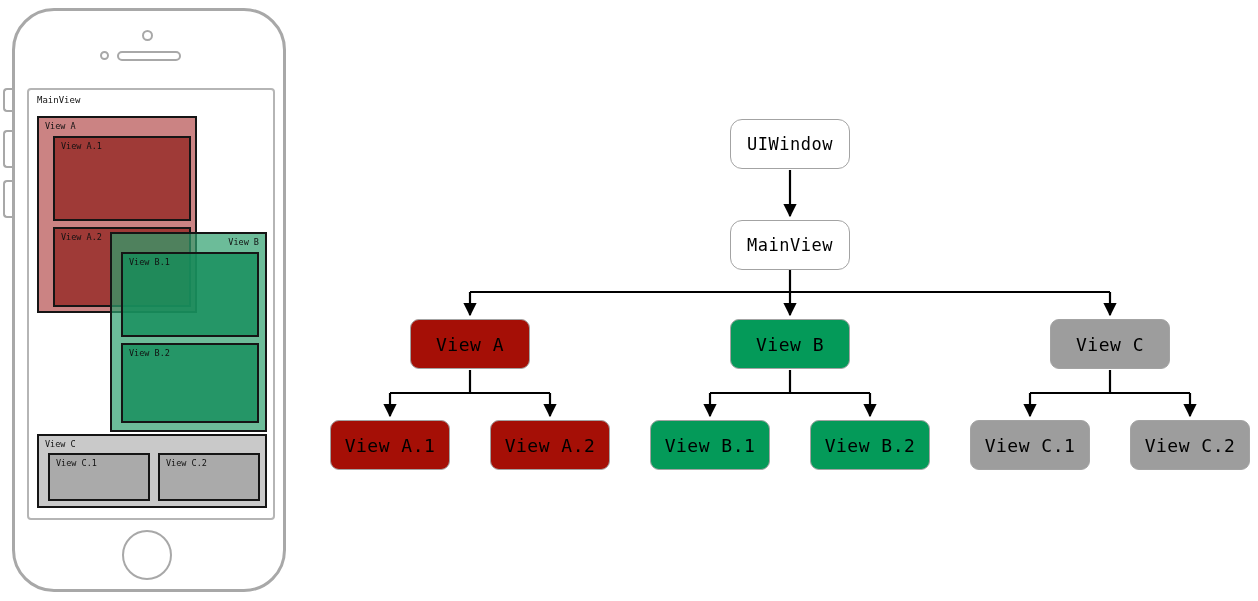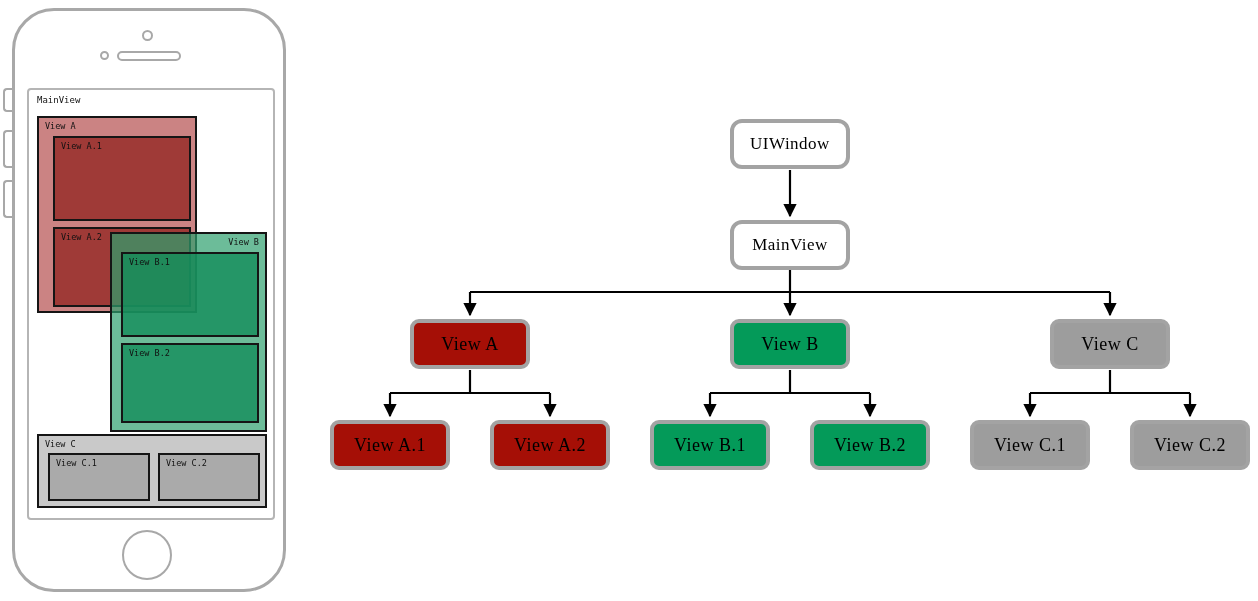--- a/index.html
+++ b/index.html
@@ -172,30 +172,29 @@
   #tree-svg {
     position: absolute;
     left: 0;
     top: 0;
     width: 958px;
     height: 601px;
   }
   .node {
     position: absolute;
     box-sizing: border-box;
-    border: 4px solid #a3a3a3;
+    border: 1px solid #a3a3a3;
     border-radius: 9px;
     display: flex;
     align-items: center;
     justify-content: center;
     font-size: 17px;
     letter-spacing: 0.5px;
     color: #000000;
     white-space: nowrap;
-    font-family: Liberation Serif, serif;
   }
   .node.lvl1, .node.lvl2 { font-size: 18px; }
   .node.root { background: #ffffff; }
   .node.red   { background: #a50f06; color: #000000; }
   .node.green { background: #049a59; color: #000000; }
   .node.grey  { background: #9d9d9d; color: #000000; }
 </style>
 </head>
 <body>
 

